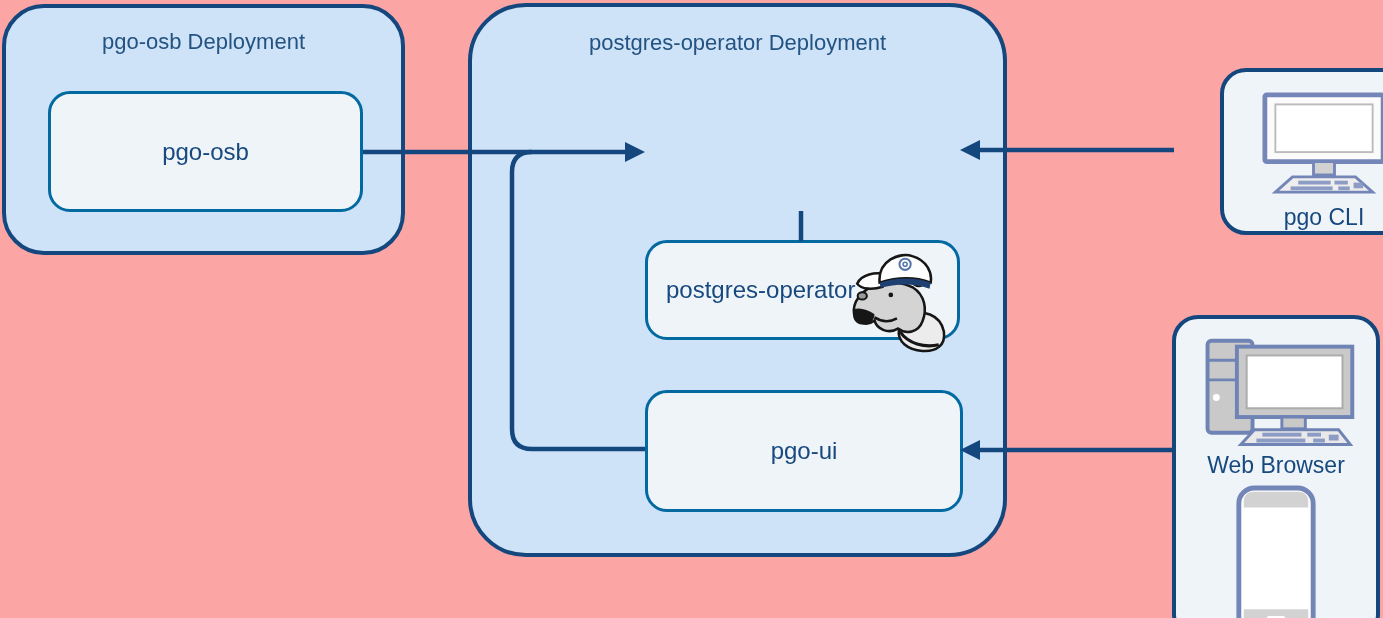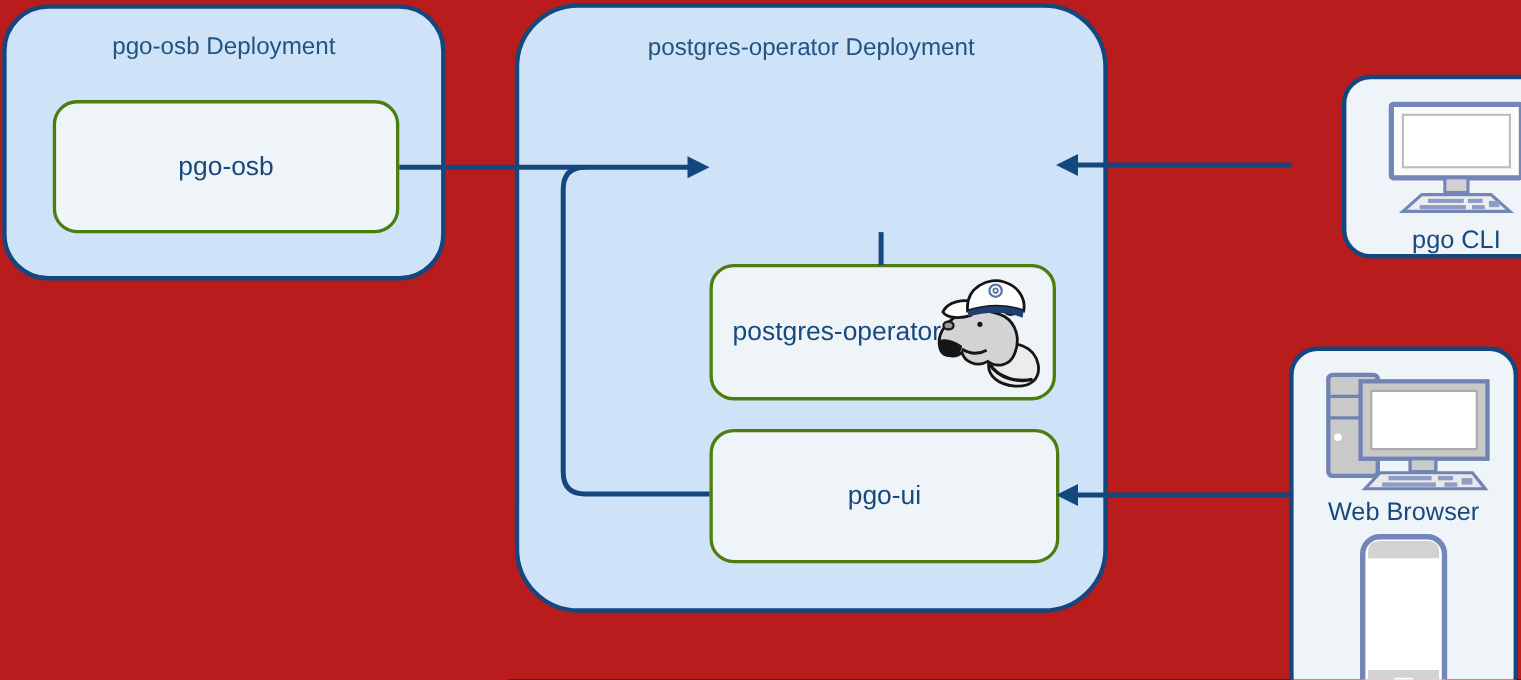--- a/index.html
+++ b/index.html
@@ -1,27 +1,27 @@
 <!DOCTYPE html>
 <html><head>
 <meta charset="utf-8">
 <style>
   html,body{margin:0;padding:0;background:#000;}
   .canvas{
-    position:relative;width:1383px;height:618px;background:#b91c1c;overflow:hidden;
+    position:relative;width:1383px;height:618px;background:#fca5a5;overflow:hidden;
     font-family:"Liberation Sans",sans-serif;color:#1c4e85;
   }
   .group{
     position:absolute;background:#cfe3f8;border:4px solid #14477e;box-sizing:border-box;
   }
   .group-title{
     position:absolute;left:0;right:0;text-align:center;font-size:22px;color:#235381;
   }
   .node{
-    position:absolute;background:#eff4f8;border:3px solid #4d7c0f;border-radius:22px;
+    position:absolute;background:#eff4f8;border:3px solid #0369a1;border-radius:22px;
     box-sizing:border-box;display:flex;align-items:center;justify-content:center;
     font-size:24px;color:#17497f;
   }
   .node.left-text{justify-content:flex-start;padding-left:18px;}
   .client{
     position:absolute;background:#eff4f8;border:4px solid #14477e;border-radius:26px;
     box-sizing:border-box;display:flex;flex-direction:column;align-items:center;
   }
   .client-label{font-size:23px;color:#17497f;}
   .connector-layer{position:absolute;left:0;top:0;pointer-events:none;z-index:5;}
@@ -37,21 +37,21 @@
   </div>
   <div class="node" style="left:48px;top:91px;width:315px;height:121px;">
     <span>pgo-osb</span>
   </div>
 
   <div class="group" style="left:468px;top:3px;width:539px;height:554px;border-radius:58px;">
     <div class="group-title" style="top:23px;text-align:center;">postgres-operator Deployment</div>
   </div>
 
 
-  <div class="node left-text" style="left:645px;top:240px;width:315px;height:124px;">
+  <div class="node left-text" style="left:645px;top:240px;width:315px;height:100px;">
     <span>postgres-operator</span>
 
     <svg class="icon-abs" style="right:6px;top:5px;" width="102" height="106" viewBox="0 0 100 100">
       <path d="M56,66 C72,56 90,64 93,80 C95,93 86,100 72,99 C58,98 47,90 49,78 Z" fill="#ececec" stroke="#161616" stroke-width="2.5"></path>
       <path d="M50,80 C58,92 74,96 88,93" fill="none" stroke="#161616" stroke-width="3"></path>
       <path d="M28,34 C12,38 3,52 5,63 C7,72 18,75 25,69 C27,77 38,83 48,77 C56,83 68,81 72,70 C77,58 74,44 63,37 C52,31 38,31 28,34 Z" fill="#d4d4d4" stroke="#161616" stroke-width="2.5"></path>
       <path d="M5,58 C2,66 6,73 13,73 C20,73 25,69 25,63 C18,58 10,56 5,58 Z" fill="#161616"></path>
       <path d="M25,66 Q36,73 47,67" fill="none" stroke="#161616" stroke-width="2.5"></path>
       <ellipse cx="13" cy="45" rx="4.5" ry="3.5" fill="#9a9a9a" stroke="#161616" stroke-width="2"></ellipse>
       <circle cx="41" cy="44" r="2.3" fill="#161616"></circle>

